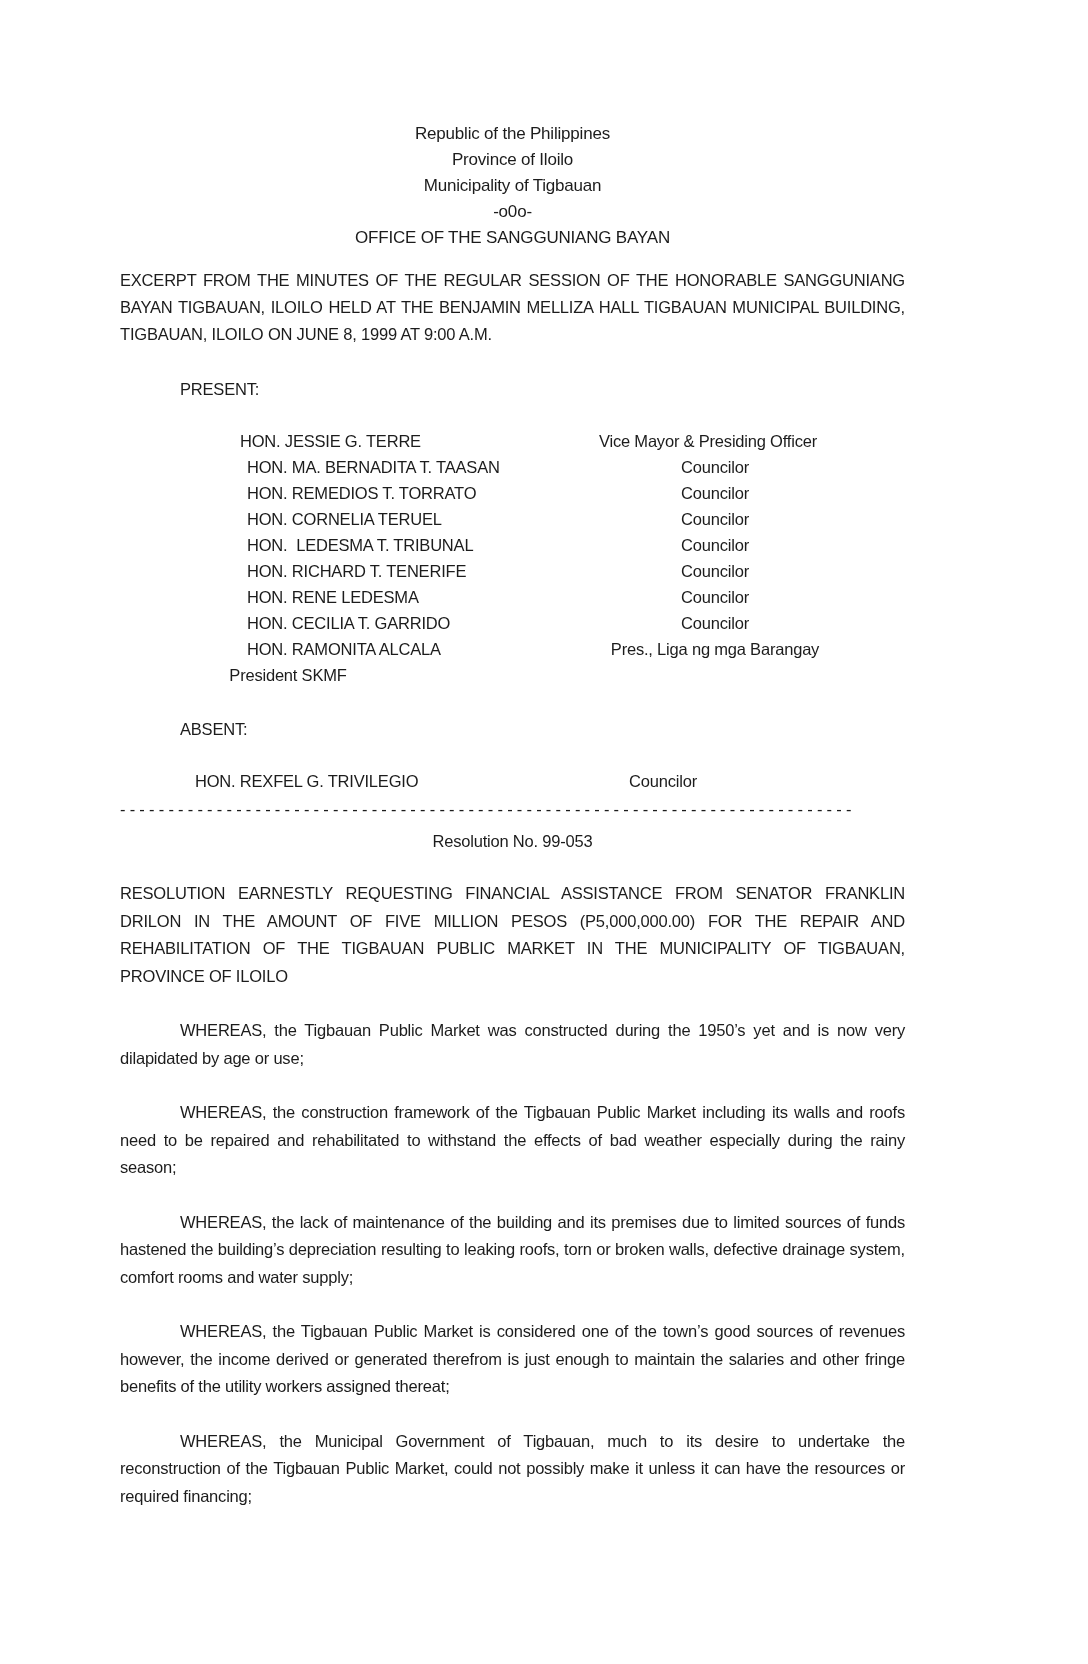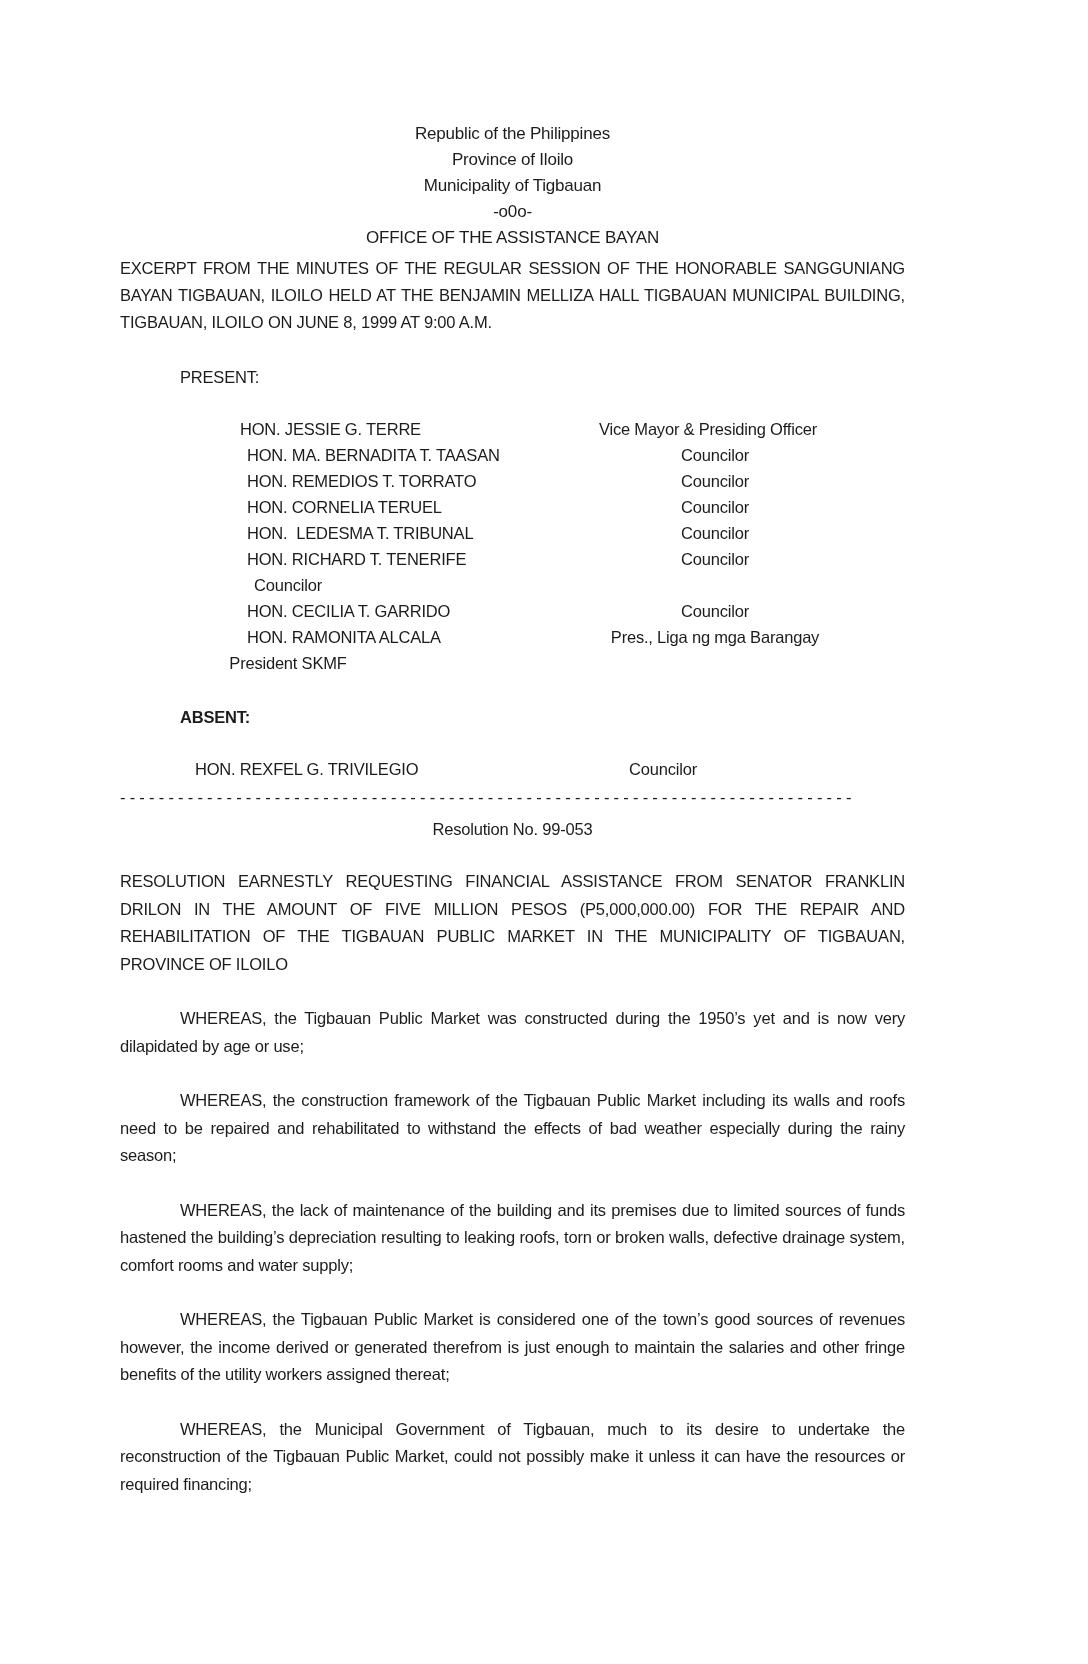--- a/index.html
+++ b/index.html
@@ -22,21 +22,21 @@
     width: 785px;
     font-size: 16.5px;
     letter-spacing: -0.2px;
   }
   .doc-header {
     text-align: center;
     line-height: 26px;
     font-size: 17px;
   }
   .excerpt {
-    margin: 4px 0 0 0;
+    margin: 16px 0 0 0;
     text-align: justify;
     line-height: 27px;
   }
   .section-label {
     margin-top: 28px;
     padding-left: 60px;
     line-height: 26px;
   }
   .roster { margin-top: 26px; }
   .roster-row { display: flex; line-height: 26px; }
@@ -72,21 +72,21 @@
 <body>
 
 <div class="page">
   <div class="content">
 
     <header class="doc-header">
       <div>Republic of the Philippines</div>
       <div>Province of Iloilo</div>
       <div>Municipality of Tigbauan</div>
       <div>-o0o-</div>
-      <div>OFFICE OF THE ASSISTANCE BAYAN</div>
+      <div>OFFICE OF THE SANGGUNIANG BAYAN</div>
     </header>
 
     <p class="excerpt">EXCERPT FROM THE MINUTES OF THE REGULAR SESSION OF THE HONORABLE SANGGUNIANG BAYAN TIGBAUAN, ILOILO HELD AT THE BENJAMIN MELLIZA HALL TIGBAUAN MUNICIPAL BUILDING, TIGBAUAN, ILOILO  ON JUNE 8, 1999 AT 9:00 A.M.</p>
 
     <div class="section-label">PRESENT:</div>
 
     <div class="roster">
       <div class="roster-row">
         <span class="name">HON. JESSIE G. TERRE</span>
         <span class="pos">Vice Mayor &amp; Presiding Officer</span>
@@ -105,37 +105,38 @@
       </div>
       <div class="roster-row">
         <span class="name">HON.  LEDESMA T. TRIBUNAL</span>
         <span class="pos">Councilor</span>
       </div>
       <div class="roster-row">
         <span class="name">HON. RICHARD T. TENERIFE</span>
         <span class="pos">Councilor</span>
       </div>
       <div class="roster-row">
+        <span class="name">HON. RENE LEDESMA</span>
         <span class="pos">Councilor</span>
       </div>
       <div class="roster-row">
         <span class="name">HON. CECILIA T. GARRIDO</span>
         <span class="pos">Councilor</span>
       </div>
       <div class="roster-row">
         <span class="name">HON. RAMONITA ALCALA</span>
         <span class="pos">Pres., Liga ng mga Barangay</span>
       </div>
       <div class="roster-row">
         <span class="pos">President SKMF</span>
       </div>
     </div>
 
     <div class="absent-block">
-      <div class="section-label" style="margin-top:0;font-weight:bold;">ABSENT:</div>
+      <div class="section-label" style="margin-top:0;">ABSENT:</div>
       <div class="roster">
         <div class="roster-row" style="margin-left:7px;">
           <span class="name" style="margin-left:68px;">HON. REXFEL G. TRIVILEGIO</span>
           <span class="pos">Councilor</span>
         </div>
       </div>
     </div>
 
     <div class="separator">- - - - - - - - - - - - - - - - - - - - - - - - - - - - - - - - - - - - - - - - - - - - - - - - - - - - - - - - - - - - - - - - - - - - - - - - - - - -</div>
 

